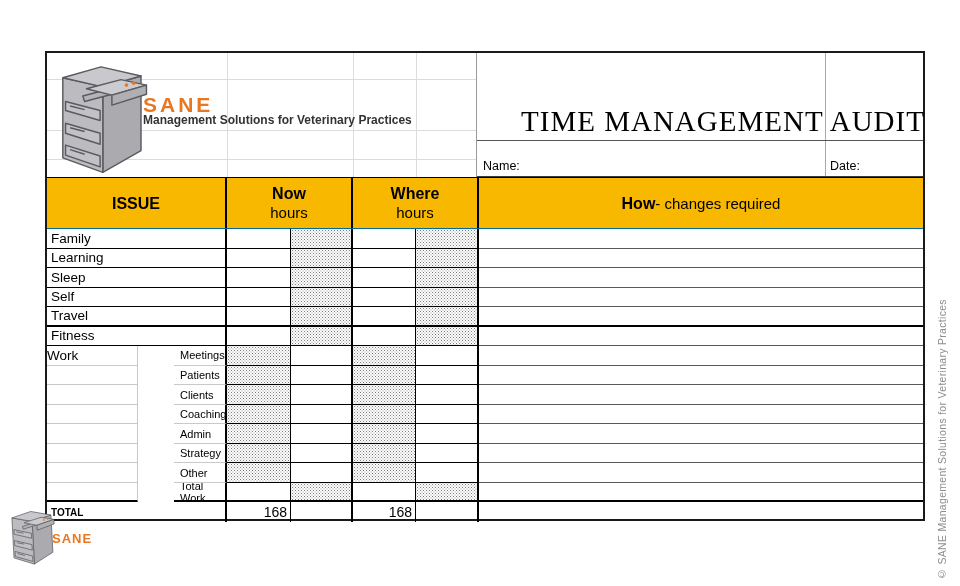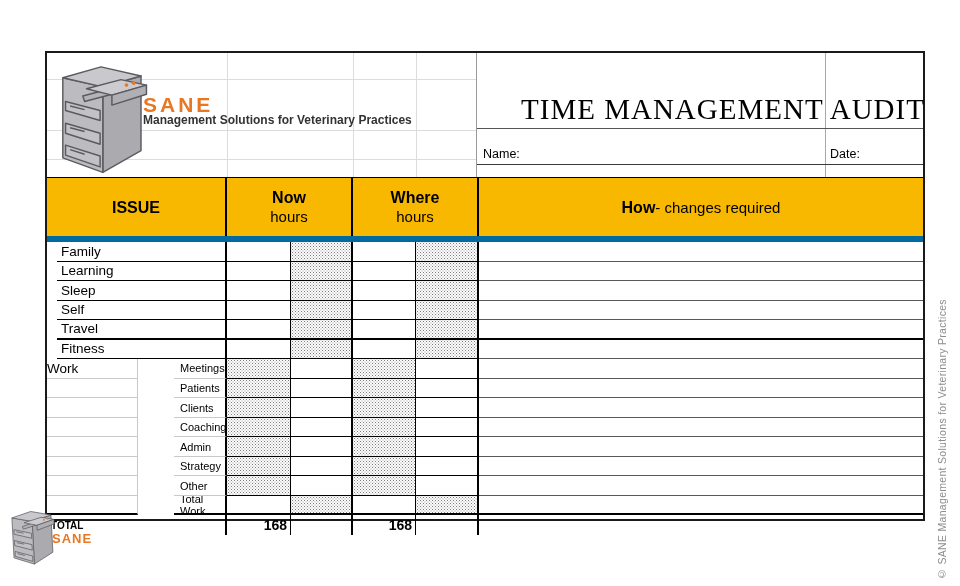--- a/index.html
+++ b/index.html
@@ -24,74 +24,74 @@
   .brand{
     font-size:21px;font-weight:bold;letter-spacing:3px;line-height:20px;
   }
   .tagline{font-size:12px;font-weight:bold;color:#333;line-height:11px;}
   .title-zone{
     position:absolute;left:429px;top:0;width:447px;height:124px;
     border-left:1px solid #9a9a9a;box-sizing:border-box;
   }
   .date-divider{position:absolute;left:348px;top:0;width:1px;height:124px;background:#a9a9a9;}
   .title-cell{
-    position:relative;height:76px;box-sizing:border-box;border-bottom:1px solid #555;
+    position:relative;height:88px;box-sizing:border-box;border-bottom:1px solid #555;
     display:flex;align-items:flex-end;justify-content:center;
   }
   .title-cell .title{
     font-family:"Liberation Serif", serif;font-size:29px;letter-spacing:1px;
     padding-bottom:2px;padding-left:46px;white-space:nowrap;
   }
   .name-row{
     position:relative;height:36px;box-sizing:border-box;border-bottom:1px solid #3a3a3a;
     font-size:12.5px;
   }
   .name-field{position:absolute;left:6px;bottom:3px;right:360px;display:flex;}
   .date-field{position:absolute;left:353px;bottom:3px;right:4px;display:flex;}
   .field-blank{flex:1;}
   
   .header-row{
     display:grid;grid-template-columns:180px 126px 126px 444px;
-    width:876px;height:65px;background:var(--gold);
-    border-top:1px solid #000;border-bottom:6px solid #0369a1;box-sizing:border-box;
+    width:876px;height:52px;background:var(--gold);
+    border-top:1px solid #000;border-bottom:1px solid #0369a1;box-sizing:border-box;
   }
   .hcell{
     display:flex;flex-direction:column;align-items:center;justify-content:center;
     border-right:2px solid #000;box-sizing:border-box;line-height:19px;
   }
   .hcell.last{border-right:none;flex-direction:row;}
   .hb{font-weight:bold;font-size:16px;}
   .hr{font-size:15px;}
   
   .body-grid{
     display:grid;width:876px;height:293px;
     grid-template-columns:91px 89px 64px 62px 63px 63px 444px;
     grid-template-rows:repeat(15, 1fr);
   }
   .c{
     box-sizing:border-box;border-right:1px solid #000;border-bottom:1px solid #000;
     display:flex;align-items:center;overflow:hidden;
   }
   .span2{grid-column:span 2;}
-  .label{font-size:13.5px;padding-left:4px;margin-left:10px;}
+  .label{font-size:13.5px;padding-left:4px;}
   .wgroup{font-size:13.5px;border-right:1px solid #c9c9c9;border-bottom:1px solid #c9c9c9;}
   .sublabel{font-size:11px;padding-left:6px;border-bottom:1px solid #c9c9c9;margin-left:36px;}
   .brM{border-right:2px solid #000 !important;}
   .bbM{border-bottom:2px solid #000 !important;}
   .bbN{border-bottom:none !important;}
   .how{border-right:none;border-bottom:1px solid #595959;}
   .hatch{
     background-color:#fdfdfd;
     background-image:
       radial-gradient(circle, #7d7d7d 0.7px, rgba(0,0,0,0) 0.9px),
       radial-gradient(circle, #9a9a9a 0.7px, rgba(0,0,0,0) 0.9px);
     background-size:3px 3px;
     background-position:0 0, 1.5px 1.5px;
   }
-  .num{font-weight:bold;font-size:14px;justify-content:flex-end;padding-right:3px;}
+  .num{font-weight:normal;font-size:14px;justify-content:flex-end;padding-right:3px;}
   .total-label{font-weight:bold;font-size:10px;padding-left:4px;}
   
   .footer-logo{position:absolute;left:8px;top:506px;}
   .footer-logo svg{transform:rotate(-3deg);}
   .footer-brand{
     position:absolute;left:52px;top:531px;font-size:13px;font-weight:bold;
     letter-spacing:1px;color:var(--orange);
   }
   
   .copyright{

